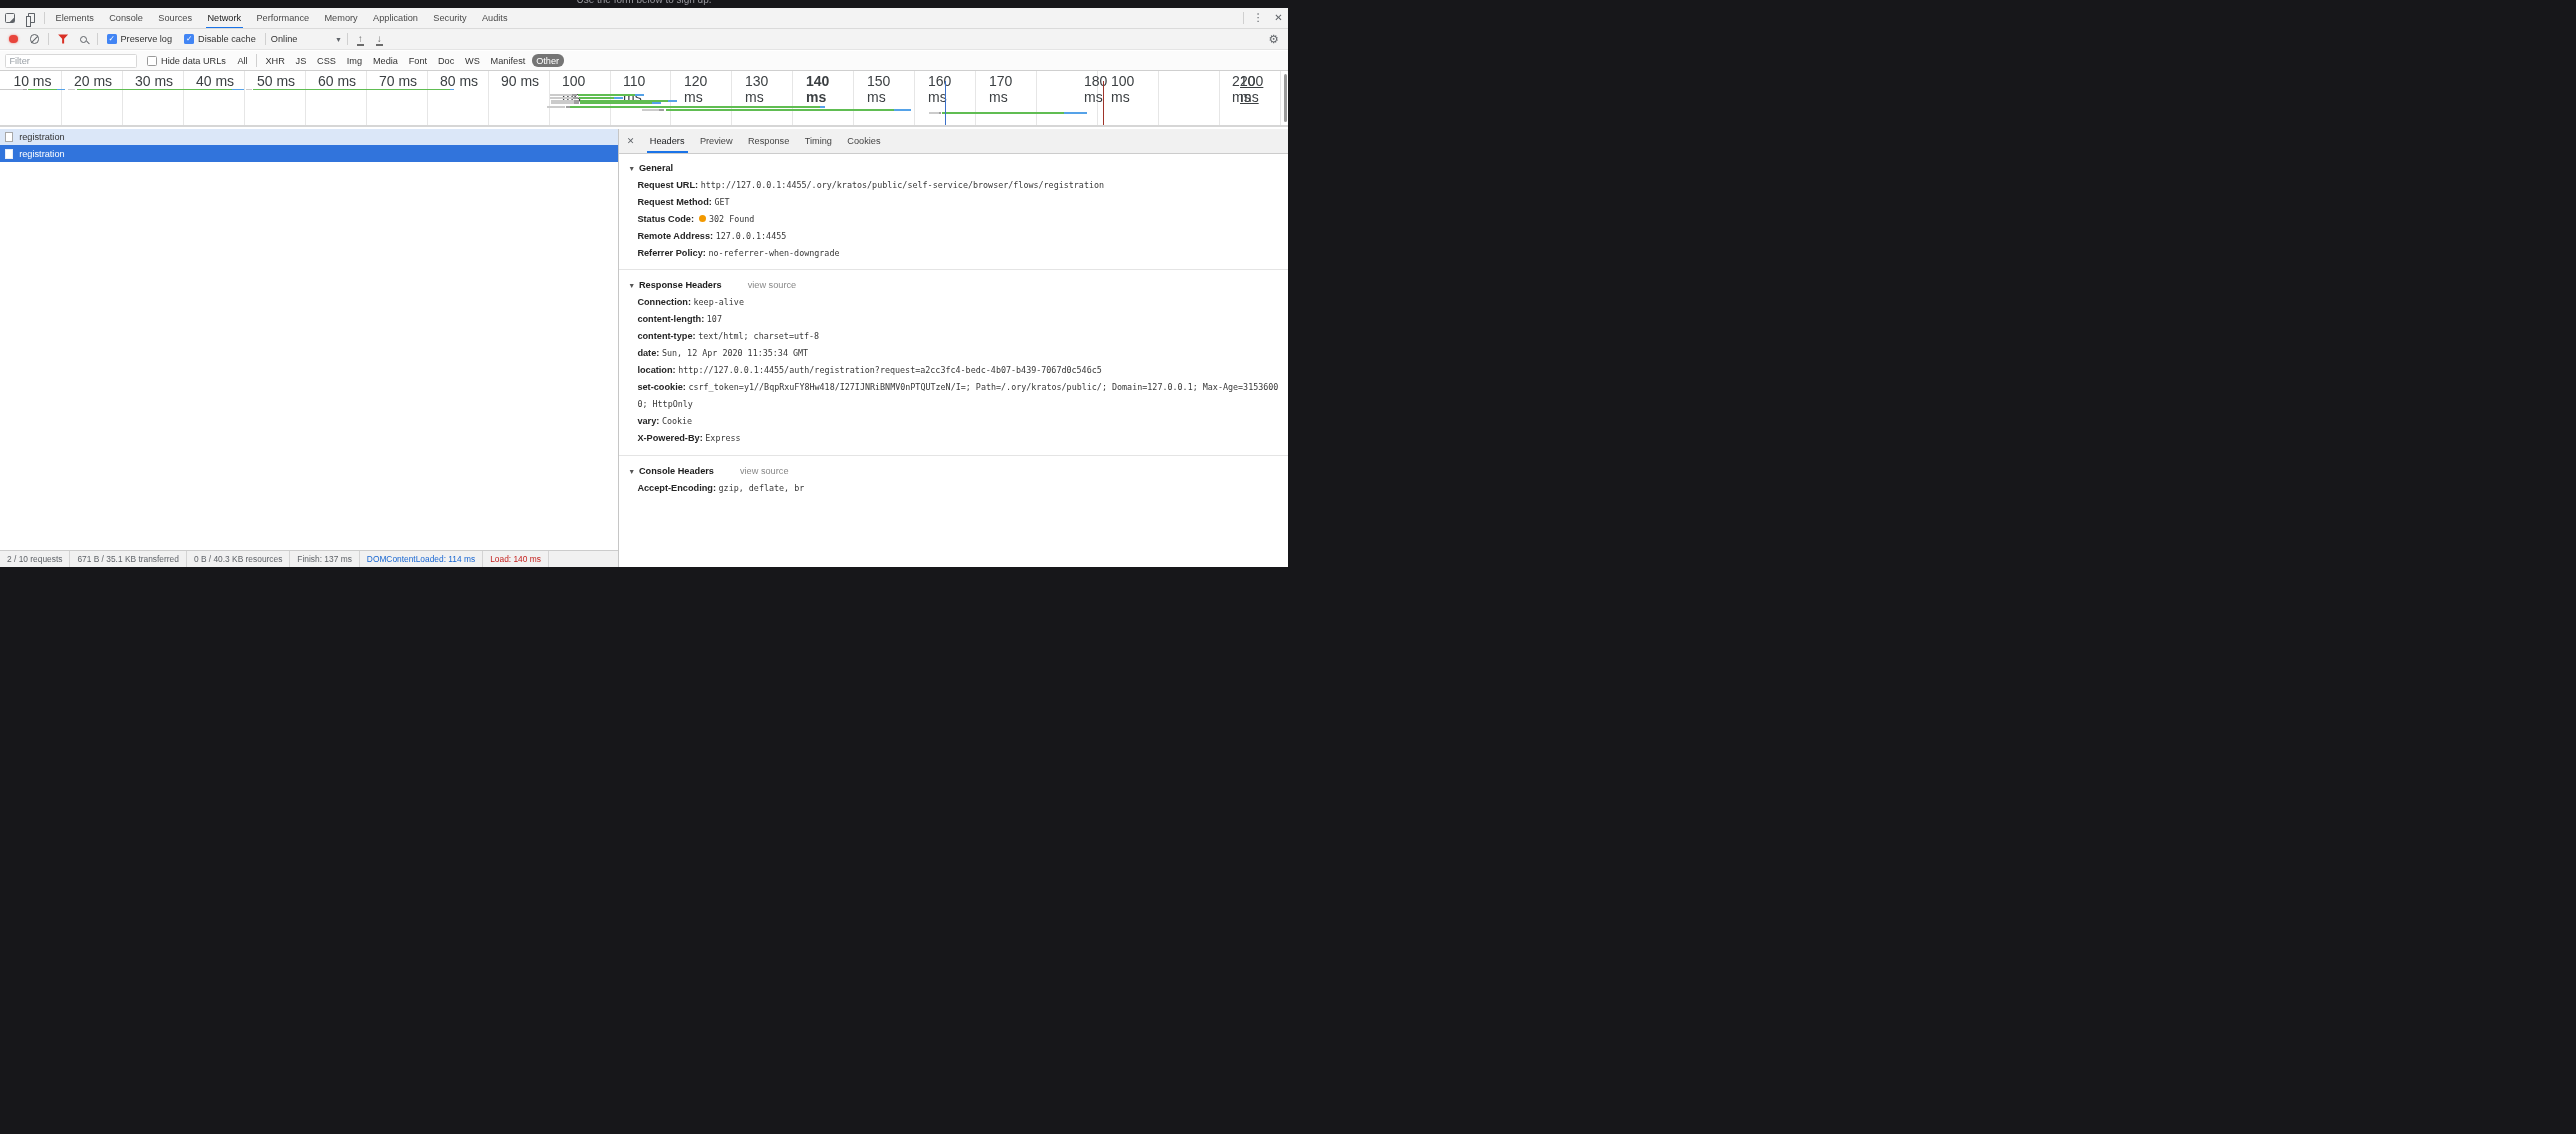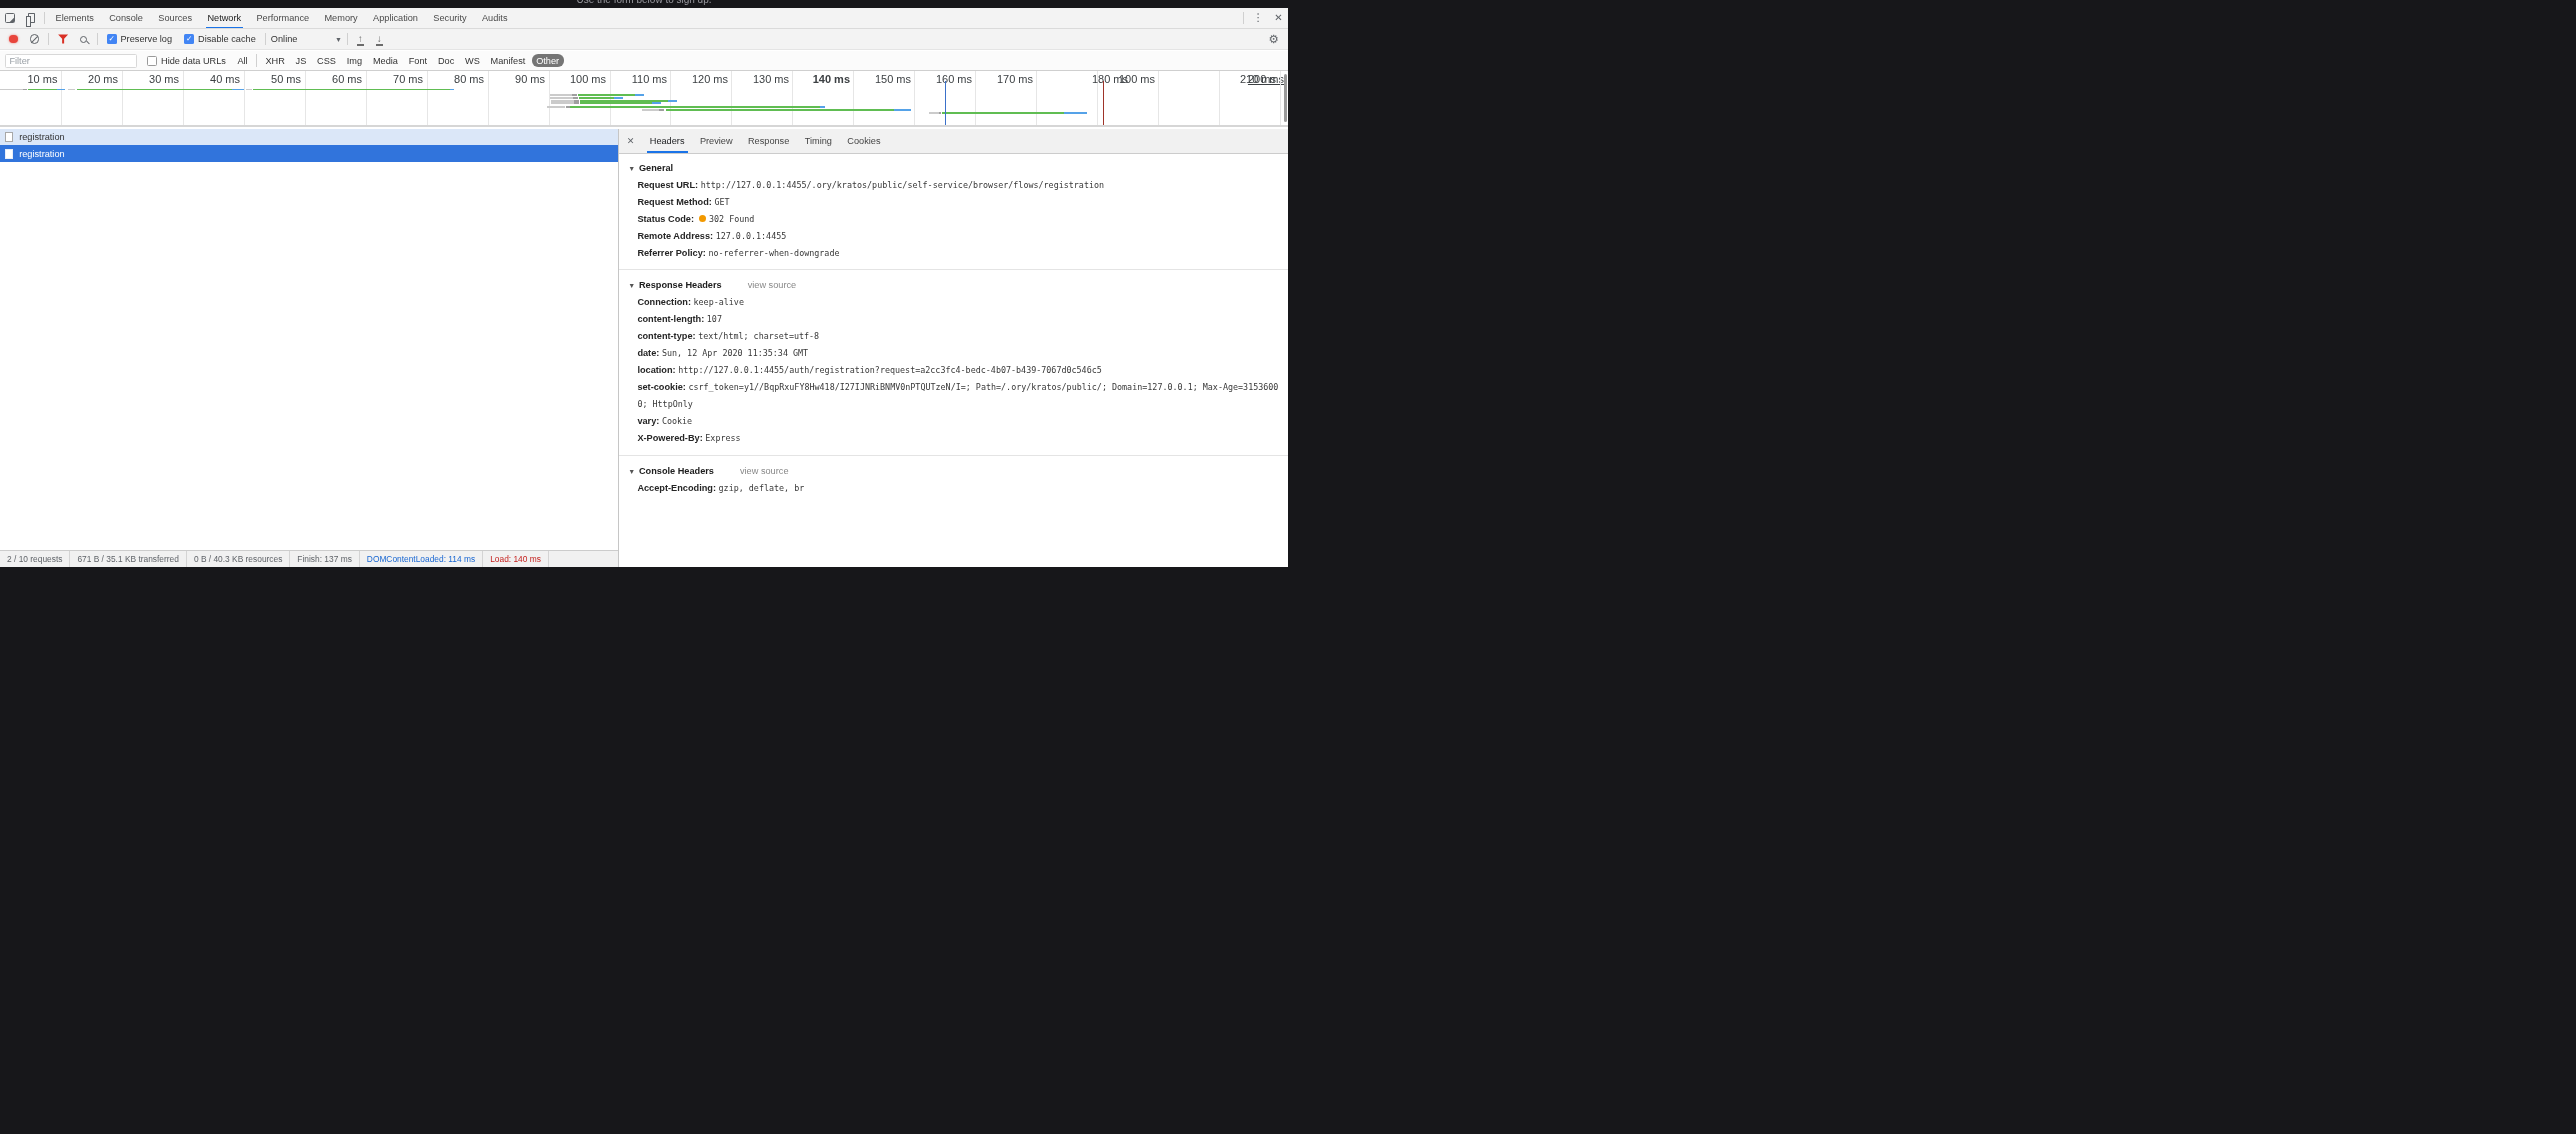--- a/index.html
+++ b/index.html
@@ -40,21 +40,21 @@
 
   .filterbar { position:absolute; top:51px; left:0; width:100%; height:20px; background:#fbfbfb; border-bottom:0.8px solid #cfcfcf; display:flex; align-items:center; font-size:9.2px; color:#333; padding:0 4.6px; }
   .filter-input { width:132px; height:14px; border:0.8px solid #d8d8d8; border-radius:1.5px; background:#fff; font-size:9.2px; padding:0 3.8px; outline:none; font-family:"Liberation Sans",sans-serif; }
   .filter-input::placeholder { color:#9aa0a6; }
   .ftype { padding:1.5px 4.6px; margin:0 0.8px; border-radius:6.1px; color:#333; }
   .ftype.pill { background:#757575; color:#fff; }
 
   
   .overview { position:absolute; top:71px; left:0; width:100%; height:56px; background:#fff; border-bottom:2.3px solid #d6d6d6; overflow:hidden; }
   .gridline { position:absolute; top:0; bottom:0; width:0.8px; background:#e6e6e6; }
-  .ruler-label { position:absolute; top:1.5px; width:44px; text-align:right; font-size:11px; color:#3c4043; }
+  .ruler-label { position:absolute; top:1.5px; width:44px; font-size:14px; color:#3c4043; }
   .wseg { position:absolute; height:1.9px; }
   .marker { position:absolute; top:10px; bottom:0; width:1.2px; }
   .ov-thumb { position:absolute; right:0.8px; top:3.1px; width:3.1px; height:48px; background:#9b9b9b; border-radius:1.5px; }
 
   
   .content { position:absolute; top:129px; left:0; width:100%; height:439px; display:flex; }
   .table-pane { width:619px; border-right:0.8px solid #c6c6c6; position:relative; background:#fff; }
   .table-header { height:21.5px; background:#f1f1f1; border-bottom:0.8px solid #ccc; font-size:9.2px; color:#3c3c3c; line-height:21px; padding-left:6.1px; }
   .req-row { height:16px; display:flex; align-items:center; font-size:9.2px; color:#333; }
   .req-row.highlighted { background:#dbe7f8; }

